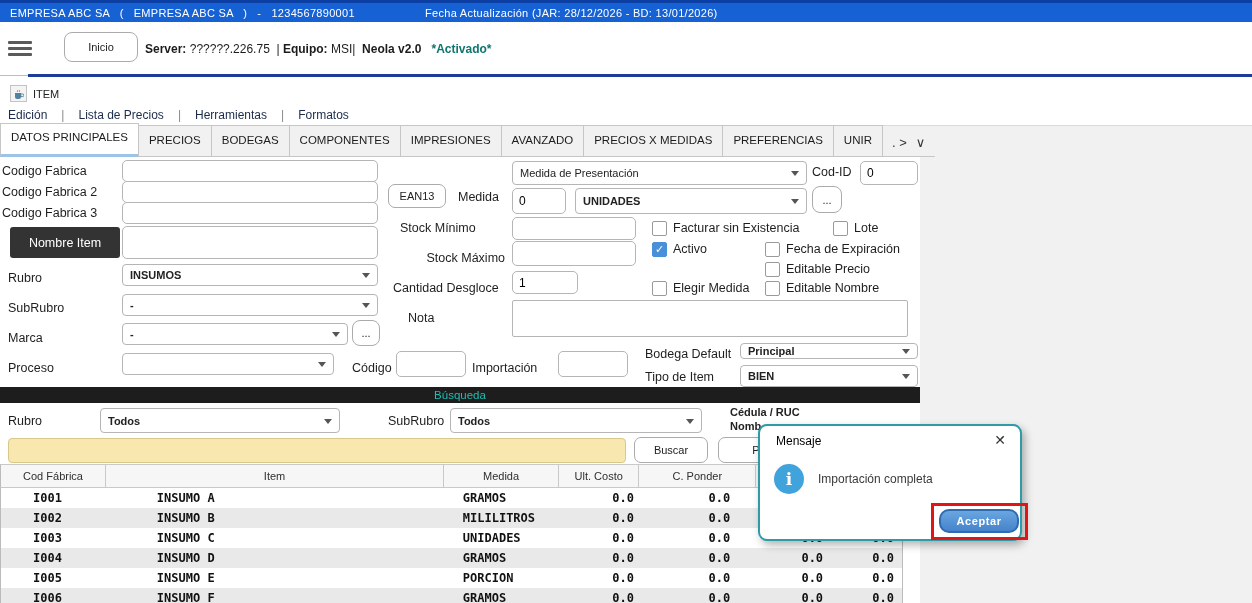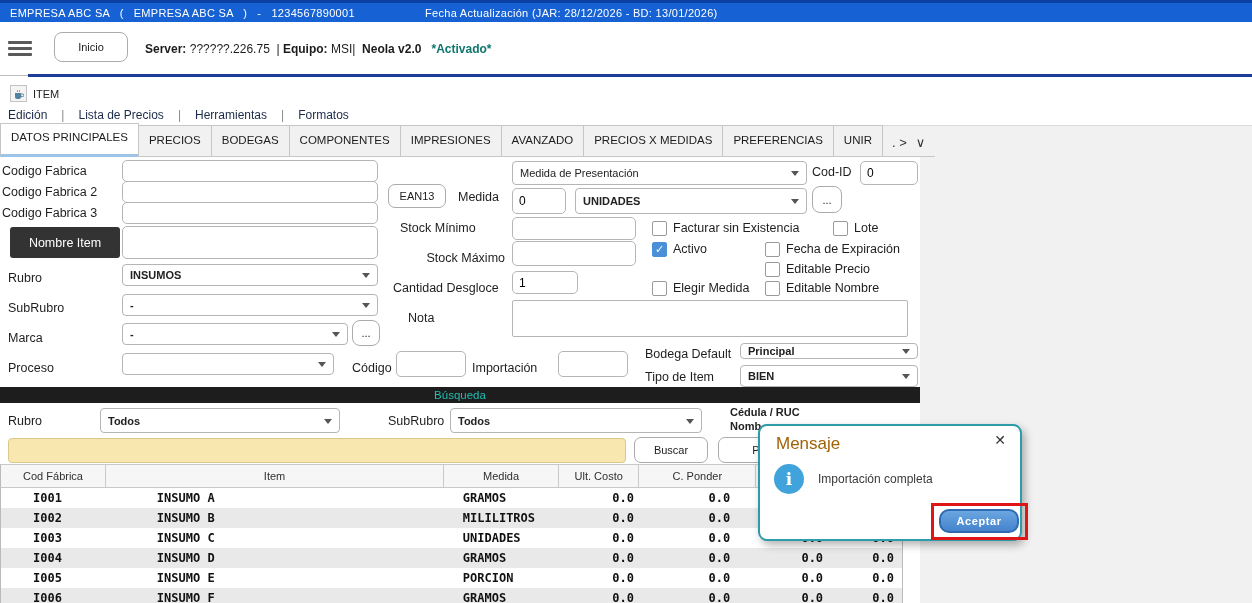--- a/index.html
+++ b/index.html
@@ -12,21 +12,21 @@
   
   .titlebar{left:0;top:0;width:1252px;height:22px;background:#1661d4;border-top:3px solid #0c3fa4;
             color:#fff;font-size:11px;}
   .titlebar span{position:absolute;top:4px;white-space:pre;letter-spacing:.3px;}
 
   
   .hamburger{left:8px;top:41px;width:24px;height:16px;cursor:pointer;}
   .hamburger i{display:block;height:3px;background:#5a5a5a;border-radius:1px;margin-bottom:3px;}
   .btn{border:1px solid #ababab;border-radius:7px;background:#fff;font-size:11px;color:#222;
        display:flex;align-items:center;justify-content:center;cursor:pointer;}
-  .inicio{left:54px;top:32px;width:74px;height:30px;border-radius:8px;}
+  .inicio{left:64px;top:32px;width:74px;height:30px;border-radius:8px;}
   .serverline{left:145px;top:42px;font-size:12px;color:#1c1c1c;white-space:pre;}
   .serverline b{font-weight:bold;}
   .green{color:#0f766e;font-weight:bold;}
   .toolbar-rule-gray{left:0;top:75px;width:28px;height:1px;background:#bdbdbd;}
   .toolbar-rule-blue{left:28px;top:74px;width:1224px;height:3px;background:#1e3c9a;}
 
   
   .wicon{left:10px;top:85px;width:17px;height:17px;border:1px solid #c3c3c3;background:#f4f4f4;
          display:flex;align-items:center;justify-content:center;}
   .wtitle{left:33px;top:88px;font-size:11px;color:#222;}
@@ -81,21 +81,21 @@
   .c1{width:340px;padding-left:30px;box-sizing:border-box;}
   .c2{width:115px;padding-left:6px;box-sizing:border-box;}
   .c3{width:80px;text-align:right;padding-right:12px;box-sizing:border-box;}
   .c4{width:117px;text-align:right;padding-right:30px;box-sizing:border-box;}
   .c5{width:73px;text-align:right;padding-right:8px;box-sizing:border-box;}
   .c6{width:73px;text-align:right;padding-right:8px;box-sizing:border-box;}
 
   
   .dialog{left:758px;top:424px;width:264px;height:117px;background:#fff;border:2px solid #2e9ca8;
           border-radius:9px;box-shadow:3px 4px 9px rgba(0,0,0,.3);z-index:40;}
-  .dlg-title{position:absolute;left:16px;top:8px;font-size:17px;color:#a16207;}
+  .dlg-title{position:absolute;left:16px;top:8px;font-size:12px;color:#000000;}
   .dlg-close{position:absolute;right:14px;top:6px;font-size:14px;color:#333;cursor:pointer;}
   .dlg-info{position:absolute;left:14px;top:38px;width:30px;height:30px;border-radius:50%;background:#41a3dc;
             color:#fff;display:flex;align-items:center;justify-content:center;
             font-family:"DejaVu Serif",serif;font-weight:bold;font-size:17px;}
   .dlg-msg{position:absolute;left:58px;top:46px;font-size:12px;color:#3a3a3a;}
   .redbox{position:absolute;left:171px;top:77px;width:91px;height:31px;border:3px solid #e01616;z-index:2;}
   .accept{position:absolute;left:179px;top:83px;width:76px;height:20px;border-radius:10px;
           background:linear-gradient(#6aa6e0,#4583cc);border:2px solid #2f6bb0;color:#fff;
           font-size:11px;font-weight:bold;letter-spacing:.6px;display:flex;align-items:center;justify-content:center;
           cursor:pointer;z-index:3;}

